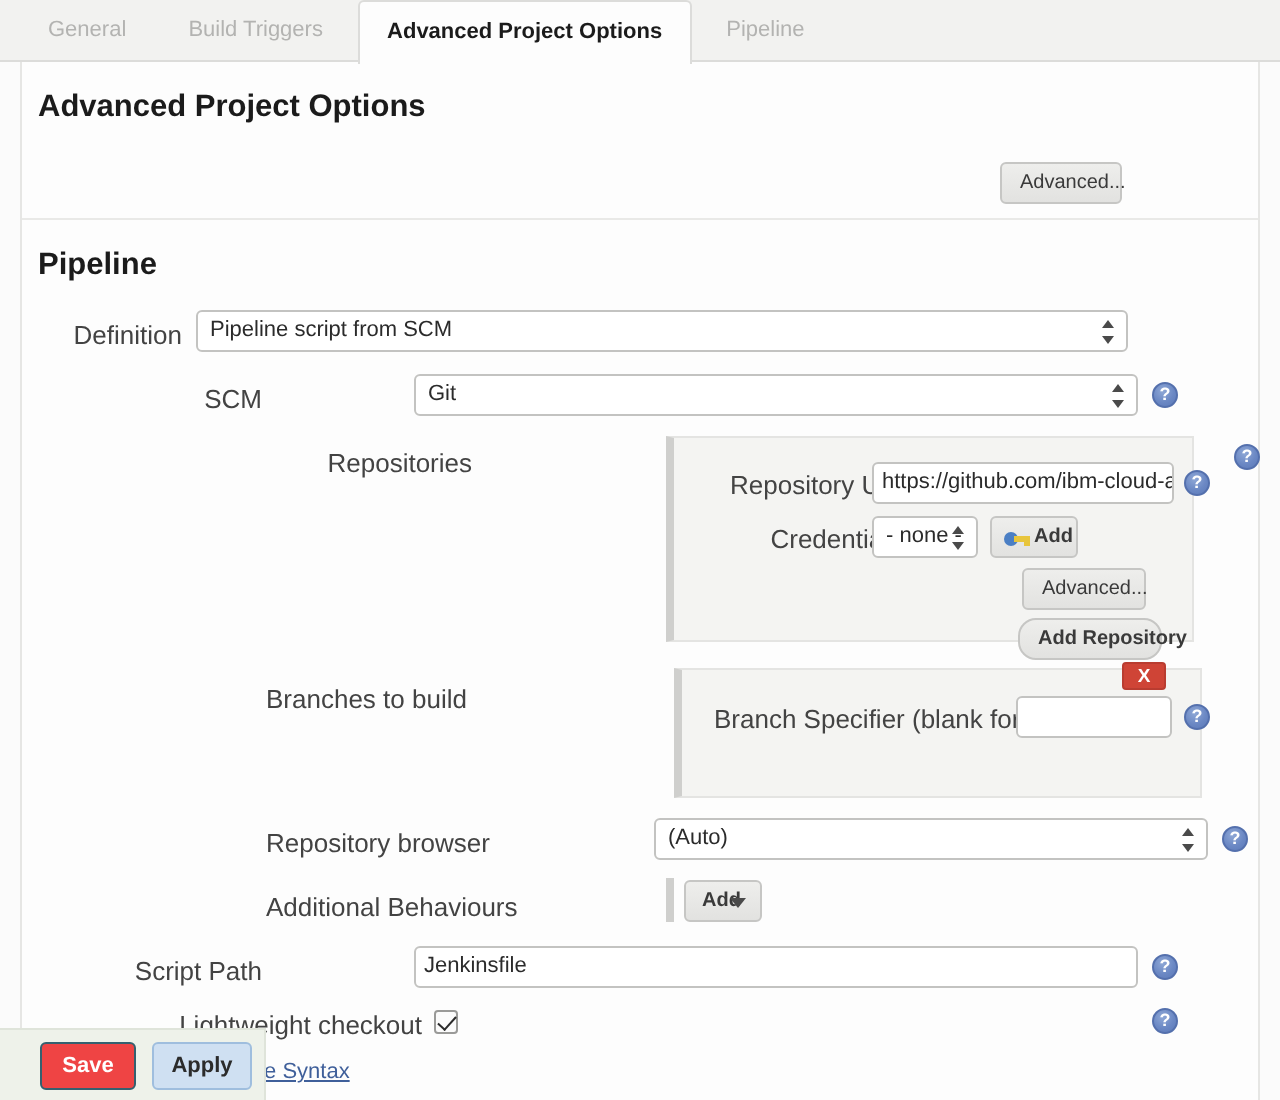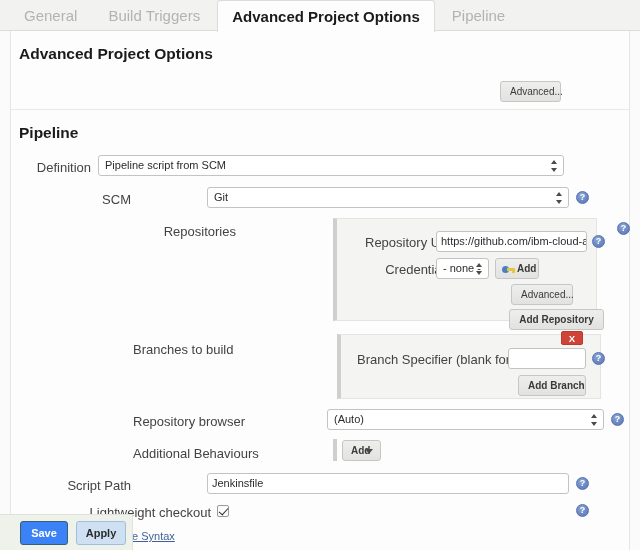--- a/index.html
+++ b/index.html
@@ -25,21 +25,21 @@
     width: 640px; height: 31px;
     background: #f2f2f0;
     border-bottom: 1px solid #dcdcda;
     padding-left: 10px;
   }
   .tab {
     display: inline-block;
     height: 31px;
     line-height: 31px;
     padding: 0 14px;
-    font-size: 15px;
+    font-size: 11px;
     color: #b3b3b1;
     vertical-align: top;
     cursor: pointer;
     white-space: nowrap;
   }
   .tab.active {
     background: #fdfdfd;
     color: #1b1b1b;
     font-weight: bold;
     border-left: 1px solid #dcdcda;
@@ -266,21 +266,21 @@
     height: 24px;
     line-height: 22px;
     font-size: 11px;
     font-weight: bold;
     text-align: center;
     border-radius: 3px;
     cursor: pointer;
   }
   .savebtn.save {
     left: 20px; width: 48px;
-    background: #3b82f6;
+    background: #ef4444;
     border: 1px solid #35606f;
     color: #ffffff;
   }
   .savebtn.apply {
     left: 76px; width: 50px;
     background: #cfe0f2;
     border: 1px solid #9fbede;
     color: #2b2b2b;
   }
 </style>
@@ -343,33 +343,32 @@
             <span class="kbow"></span>
               <span class="kshaft"></span>
               <span class="ktooth"></span>
           </span>
           <span>Add</span>
         </div>
 
         <div class="btn" style="left:174px; top:65px; width:62px;">Advanced...</div>
       </div>
 
-      <div class="btn strong" style="left:498px; top:91px; width:95px;">Add Repository</div>
+      <div class="btn strong" style="left:498px; top:91px; width:72px;border-radius:9px;">Add Repository</div>
 
       <div class="help" style="left:606px; top:4px;"></div>
     </div>
 
     <div class="row" style="height:74px;">
       <div class="lbl" style="left:122px; top:8px; width:100px;">Branches to build</div>
       <div class="panel" style="left:326px; top:0px; width:264px; height:65px;">
         <div class="btn-x" style="left:220px; top:-4px;">X</div>
         <div class="lbl" style="left:16px; top:17px; width:160px;">Branch Specifier (blank for 'any')</div>
         <div class="txt empty" style="left:167px; top:13px; width:78px;"></div>
         <div class="help" style="left:251px; top:17px;"></div>
-        <div class="btn strong" style="left:177px; top:40px; width:68px;">Add Branch</div>
       </div>
     </div>
 
     <div class="row" style="height:30px;">
       <div class="lbl" style="left:122px; top:6px; width:100px;">Repository browser</div>
       <div class="sel" style="left:316px; top:1px; width:277px;">
         <span>(Auto)</span>
         <span class="spin"></span>
       </div>
       <div class="help" style="left:600px; top:5px;"></div>

